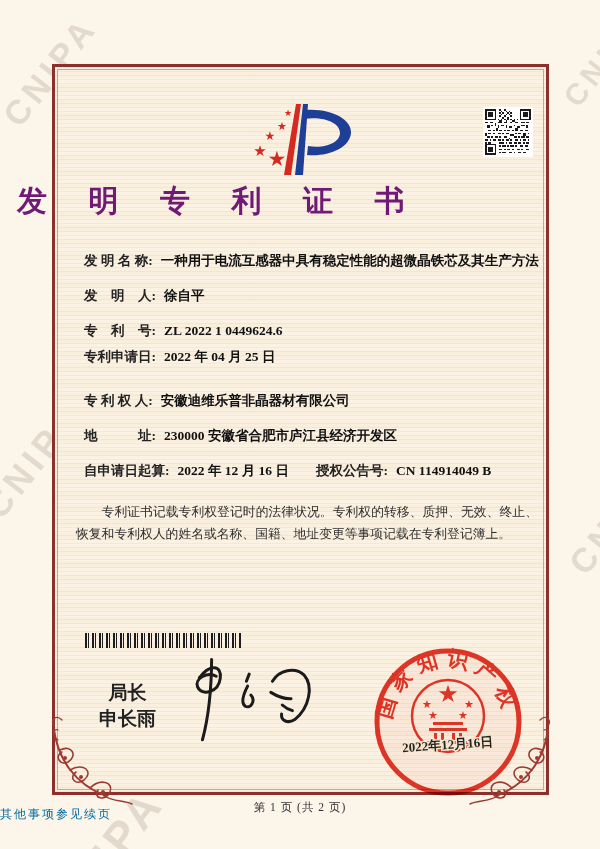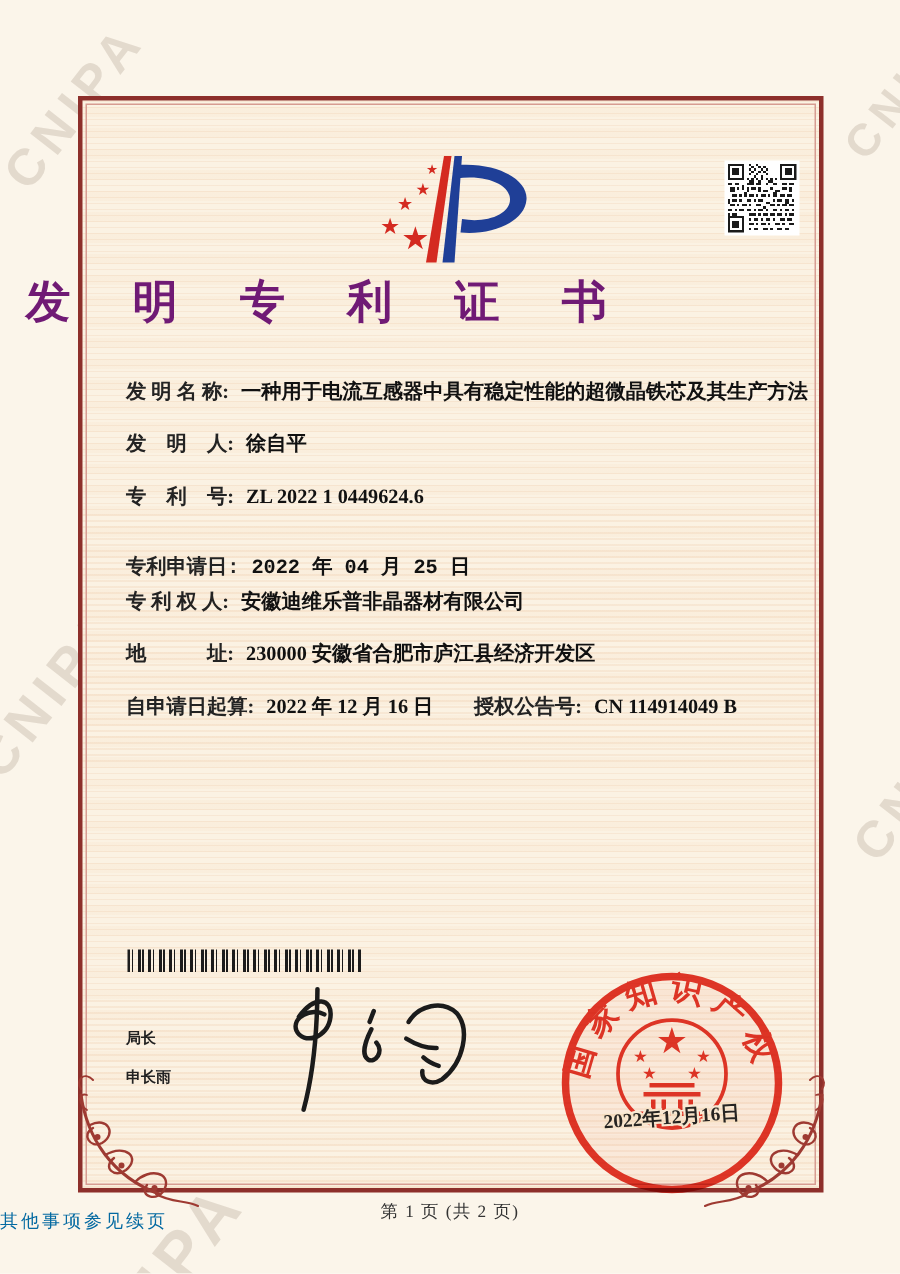--- a/index.html
+++ b/index.html
@@ -27,22 +27,22 @@
   .lbl{display:inline-block;color:#232323;}
   .val{margin-left:8px;color:#111;}
   .row2{display:flex;}
   .row2 .f2{white-space:nowrap;font-weight:600;}
   .paras{position:absolute;left:76px;top:501px;width:462px;font-size:12.8px;line-height:22px;
     color:#2e2e2e;text-align:justify;}
   .paras p{margin:0;text-indent:2em;}
   .barcode{position:absolute;left:85px;top:633px;width:156px;height:15px;
     background:repeating-linear-gradient(90deg,#1c1c1c 0 2px,transparent 2px 3px,#1c1c1c 3px 4px,
       transparent 4px 7px,#1c1c1c 7px 9px,transparent 9px 10px,#1c1c1c 10px 11px,transparent 11px 14px);}
-  .signer{position:absolute;left:84px;top:680px;font-size:10px;font-weight:600;color:#222;
-    line-height:26px;}
+  .signer{position:absolute;left:99px;top:680px;font-size:19px;font-weight:600;color:#222;
+    line-height:26px;text-align:center;}
   .sig{position:absolute;left:178px;top:652px;transform:rotate(-2deg);}
   .seal{position:absolute;left:355px;top:630px;mix-blend-mode:multiply;}
   .pagenum{position:absolute;left:0;top:768px;width:100%;text-align:center;font-size:11.5px;
     color:#333;letter-spacing:1px;margin-top:32px;}
   .note{position:absolute;left:0;top:806px;width:100%;text-align:left;font-size:12px;
     color:#0369a1;letter-spacing:2px;}
   .corner{position:absolute;z-index:5;}
   .corner.br{transform:scaleX(-1);}
 </style>
 </head>
@@ -90,40 +90,41 @@
   <div class="fields">
     <div class="frow" style="top:0;">
       <span class="lbl">发 明 名 称:</span><span class="val">一种用于电流互感器中具有稳定性能的超微晶铁芯及其生产方法</span>
     </div>
     <div class="frow" style="top:35px;">
       <span class="lbl">发　明　人:</span><span class="val">徐自平</span>
     </div>
     <div class="frow" style="top:70px;">
       <span class="lbl">专　利　号:</span><span class="val">ZL 2022 1 0449624.6</span>
     </div>
-    <div class="frow" style="top:117px;font-family:Liberation Mono, monospace;">
+    <div class="frow" style="top:96px;">
       <span class="lbl">专利申请日:</span><span class="val">2022 年 04 月 25 日</span>
     </div>
     <div class="frow" style="top:140px;">
       <span class="lbl">专 利 权 人:</span><span class="val">安徽迪维乐普非晶器材有限公司</span>
     </div>
     <div class="frow" style="top:175px;">
       <span class="lbl">地　　　址:</span><span class="val">230000  安徽省合肥市庐江县经济开发区</span>
     </div>
     <div class="frow row2" style="top:210px;">
       <div class="f2" style="width:232px;">
         <span class="lbl">自申请日起算:</span><span class="val">2022 年 12 月 16 日</span>
       </div>
       <div class="f2">
         <span class="lbl">授权公告号:</span><span class="val">CN 114914049 B</span>
       </div>
     </div>
   </div>
 
   <div class="paras">
+    <p>专利证书记载专利权登记时的法律状况。专利权的转移、质押、无效、终止、恢复和专利权人的姓名或名称、国籍、地址变更等事项记载在专利登记簿上。</p>
   </div>
 
   <div class="barcode"></div>
 
   <div class="signer">
     <div>局长</div>
     <div>申长雨</div>
   </div>
 
   <svg class="sig" width="150" height="92" viewBox="0 0 150 92">

